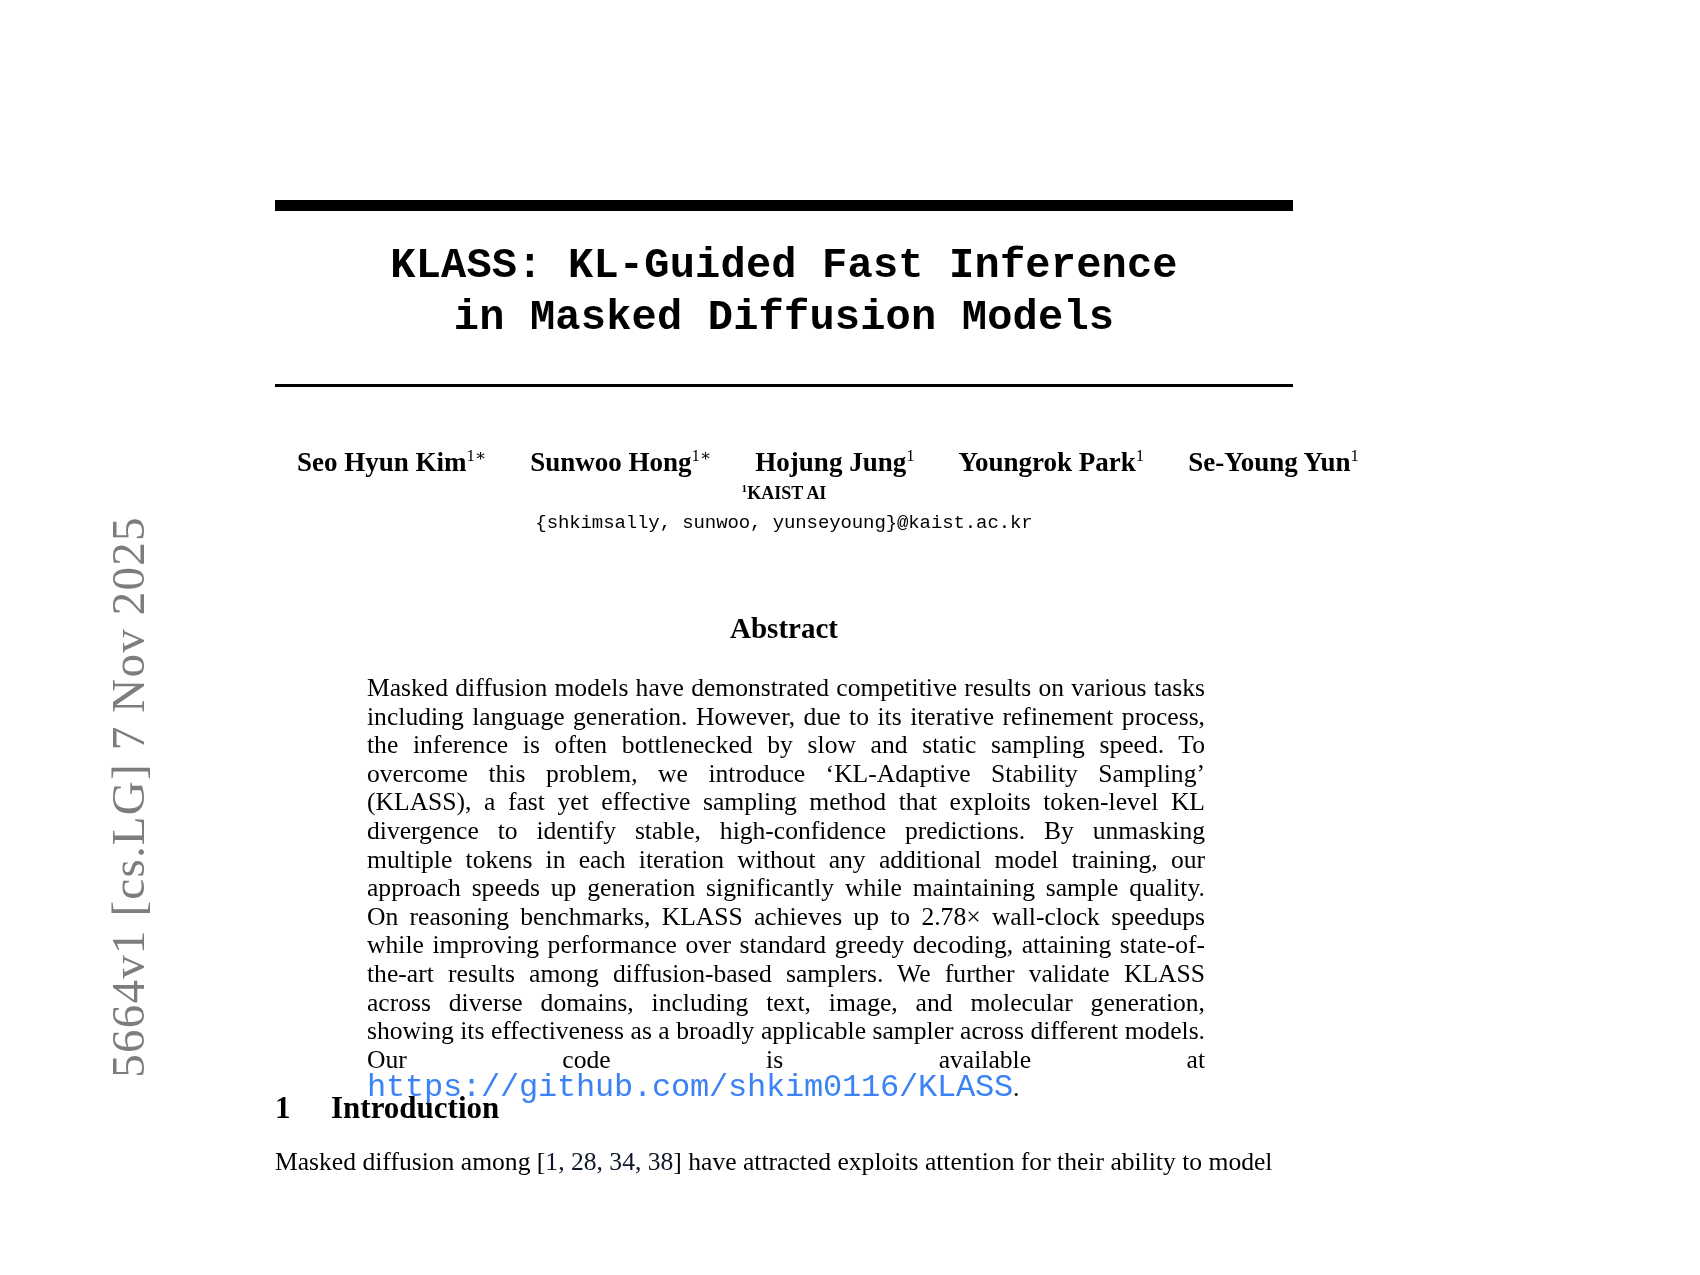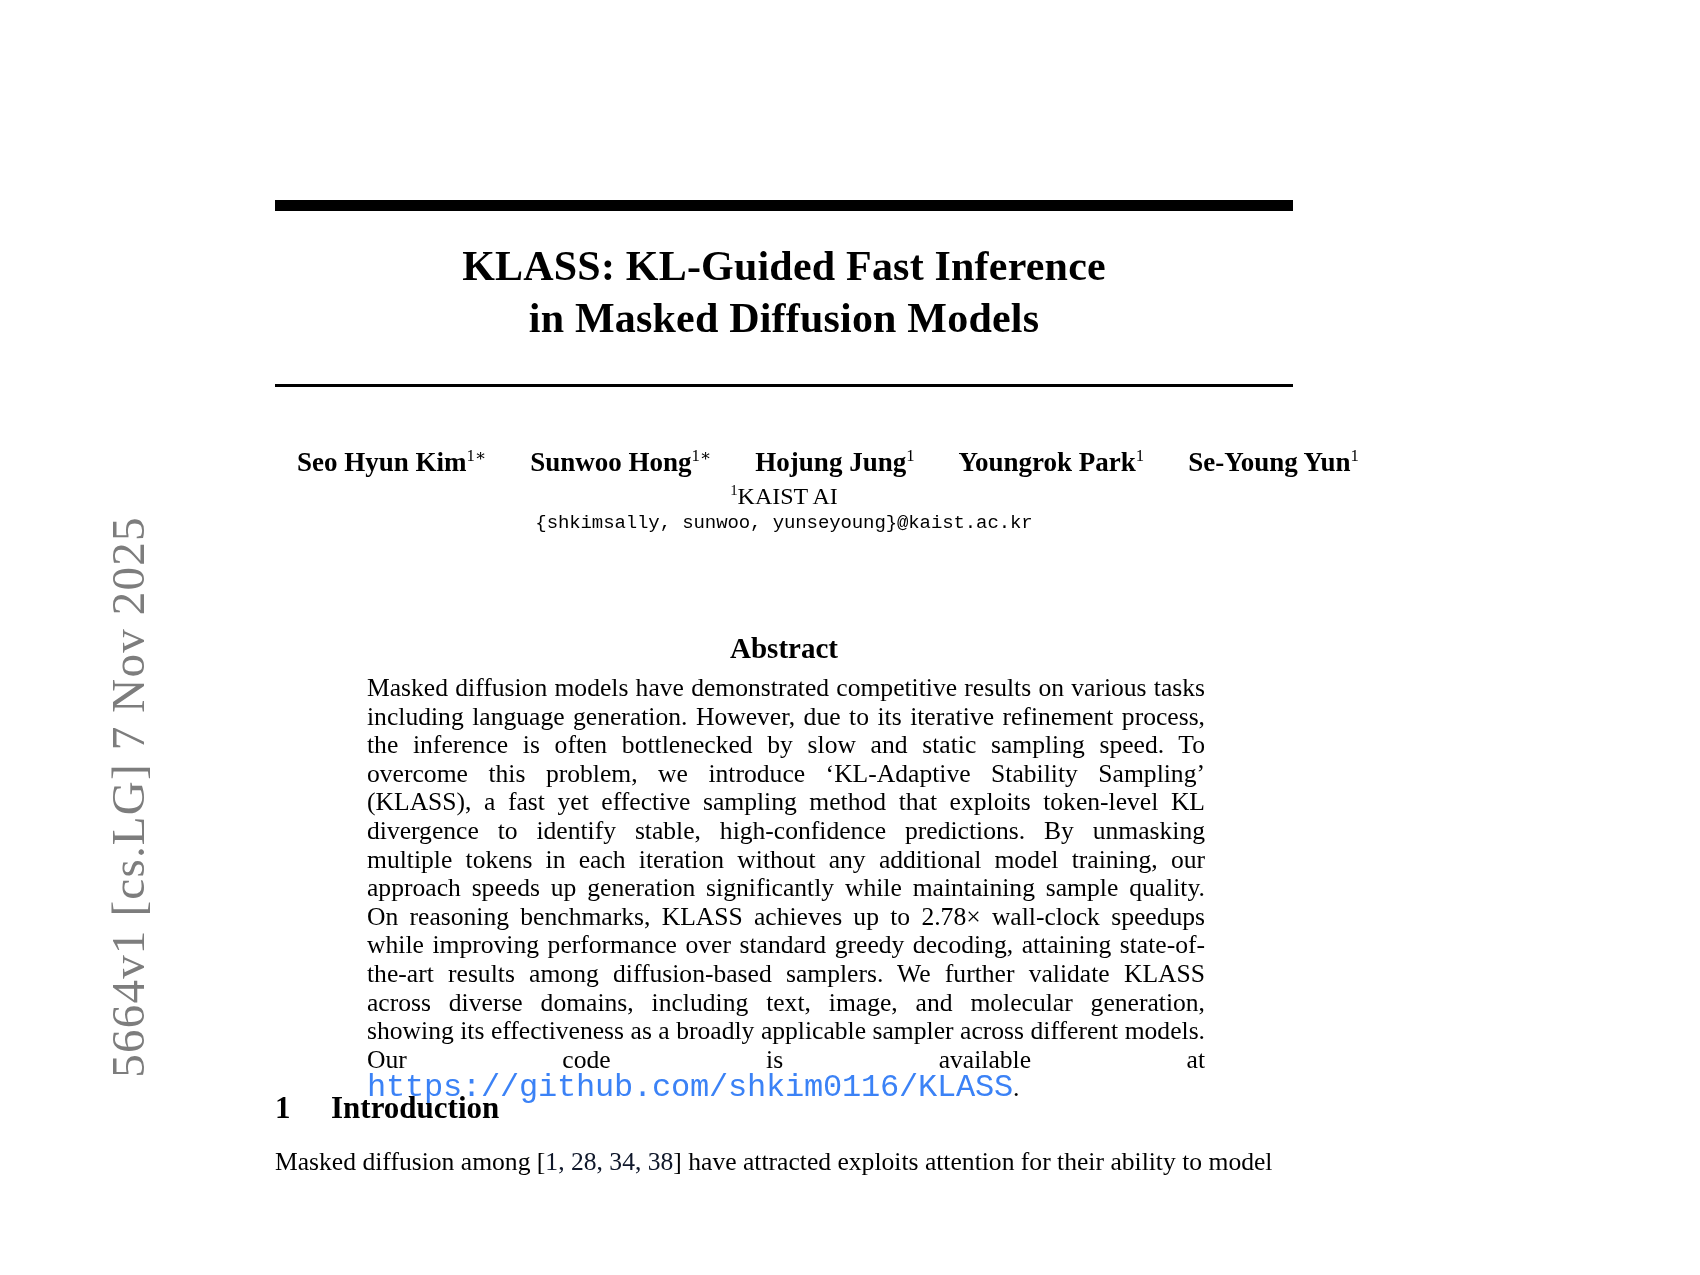--- a/index.html
+++ b/index.html
@@ -63,20 +63,21 @@
     left: 0;
     top: 240px;
     width: 1018px;
     text-align: center;
   }
   .title-line {
     font-size: 42px;
     font-weight: bold;
     line-height: 52px;
     letter-spacing: 0.2px;
+    font-family: Liberation Mono, monospace;
   }
 
   
   .authors {
     position: absolute;
     left: 0;
     top: 447px;
     width: 1018px;
     text-align: center;
     font-size: 27px;
@@ -92,21 +93,22 @@
     font-weight: normal;
     vertical-align: super;
     line-height: 0;
   }
   .affiliation {
     position: absolute;
     left: 0;
     top: 483px;
     width: 1018px;
     text-align: center;
-    font-size: 24px;
+    font-size: 18px;
+    font-weight: bold;
   }
   .affiliation sup {
     font-size: 0.62em;
     vertical-align: super;
     line-height: 0;
   }
   .emails {
     position: absolute;
     left: 0;
     top: 512px;
@@ -119,21 +121,20 @@
 
   
   .abstract-heading {
     position: absolute;
     left: 0;
     top: 612px;
     width: 1018px;
     text-align: center;
     font-size: 29px;
     font-weight: bold;
-    margin-top: 20px;
   }
   .abstract-body {
     position: absolute;
     left: 92px;
     top: 674px;
     width: 838px;
     font-size: 25.6px;
     line-height: 28.6px;
     text-align: justify;
     text-justify: inter-word;

